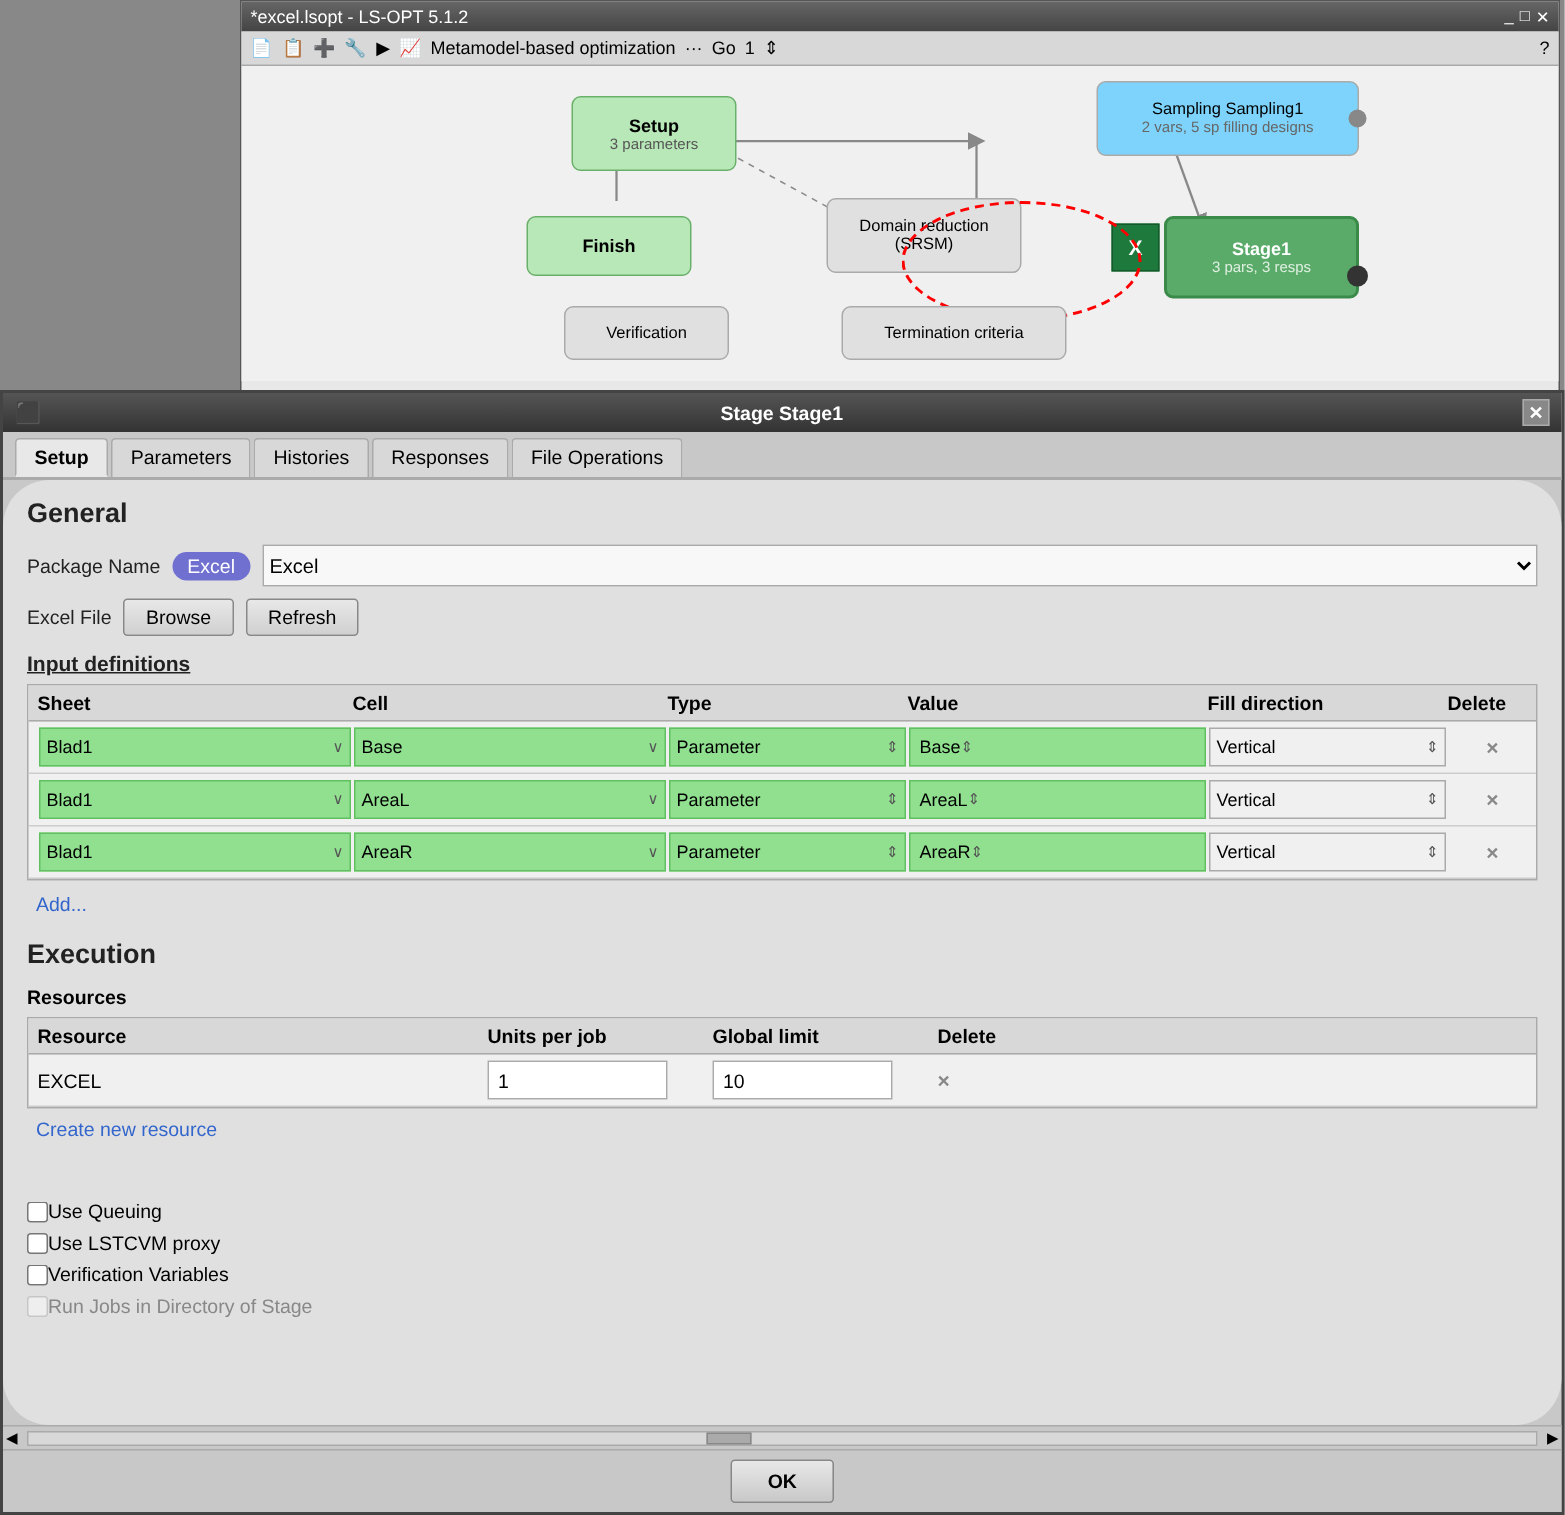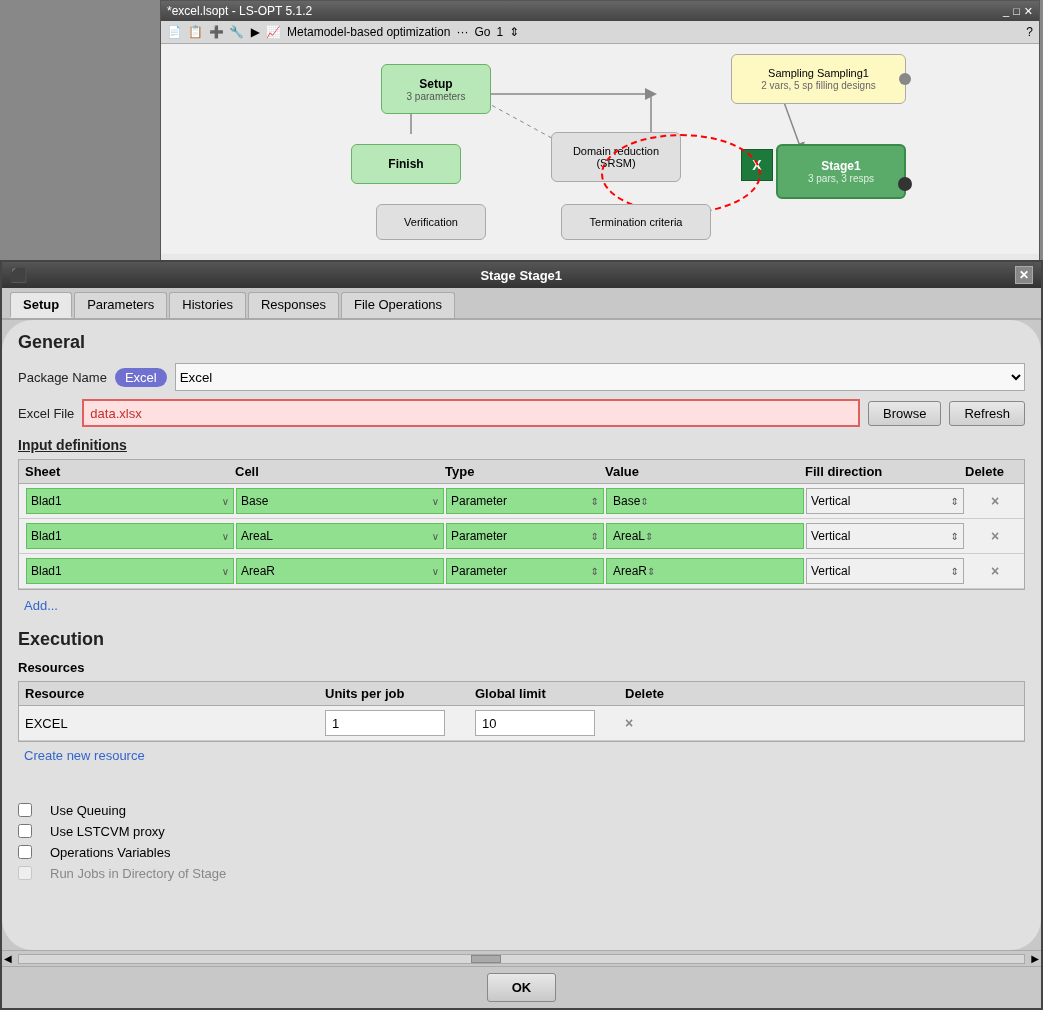--- a/index.html
+++ b/index.html
@@ -59,21 +59,21 @@
     .node-gray {
       background: #e0e0e0;
       border: 1px solid #aaa;
     }
     .node-stage {
       background: #5aaa6a;
       border: 2px solid #3a8a4a;
       color: #fff;
     }
     .node-sampling {
-      background: #fef9c3;
+      background: #7dd3fc;
       border: 1px solid #aaa;
     }
     .node-title { font-weight: bold; font-size: 12px; }
     .node-sub { font-size: 10px; color: #555; }
     .node-stage .node-sub { color: #e0f0e0; }
 
     
     .dialog-overlay {
       position: absolute;
       top: 260px; left: 0;
@@ -314,21 +314,22 @@
     .create-resource-link {
       color: #3366cc;
       cursor: pointer;
       font-size: 13px;
       padding: 2px 6px;
     }
 
     
     .checkbox-row {
       display: flex;
-      gap: 18px;
+      align-items: center;
+      gap: 0;
       margin-bottom: 6px;
       font-size: 13px;
     }
     .checkbox-row input[type=checkbox] {
       width: 14px; height: 14px;
     }
     .checkbox-disabled {
       color: #888;
     }
 
@@ -514,21 +515,20 @@
       <span class="form-label">Package Name</span>
       <span class="package-badge">Excel</span>
       <select class="package-select">
         <option>Excel</option>
       </select>
     </div>
 
     
     <div class="form-row">
       <span class="form-label">Excel File</span>
-      <input class="excel-file-input" type="text" style="flex: 1 1 0%;" value="data.xlsx">
       <button class="btn">Browse</button>
       <button class="btn">Refresh</button>
     </div>
 
     
     <div class="subsection-title">Input definitions</div>
 
     <div class="table-container">
       <div class="table-header">
         <span>Sheet</span>
@@ -646,21 +646,21 @@
         <div class="checkbox-row">
           <input type="checkbox" style="">
           <label>Use Queuing</label>
         </div>
         <div class="checkbox-row">
           <input type="checkbox" style="">
           <label>Use LSTCVM proxy</label>
         </div>
         <div class="checkbox-row">
           <input type="checkbox" style="">
-          <label>Operations Variables</label>
+          <label>Verification Variables</label>
         </div>
         <div class="checkbox-row checkbox-disabled">
           <input type="checkbox" disabled="" style="">
           <label>Run Jobs in Directory of Stage</label>
         </div>
       </div>
     </div>
   </div>
 
   <div class="scrollbar-area">

